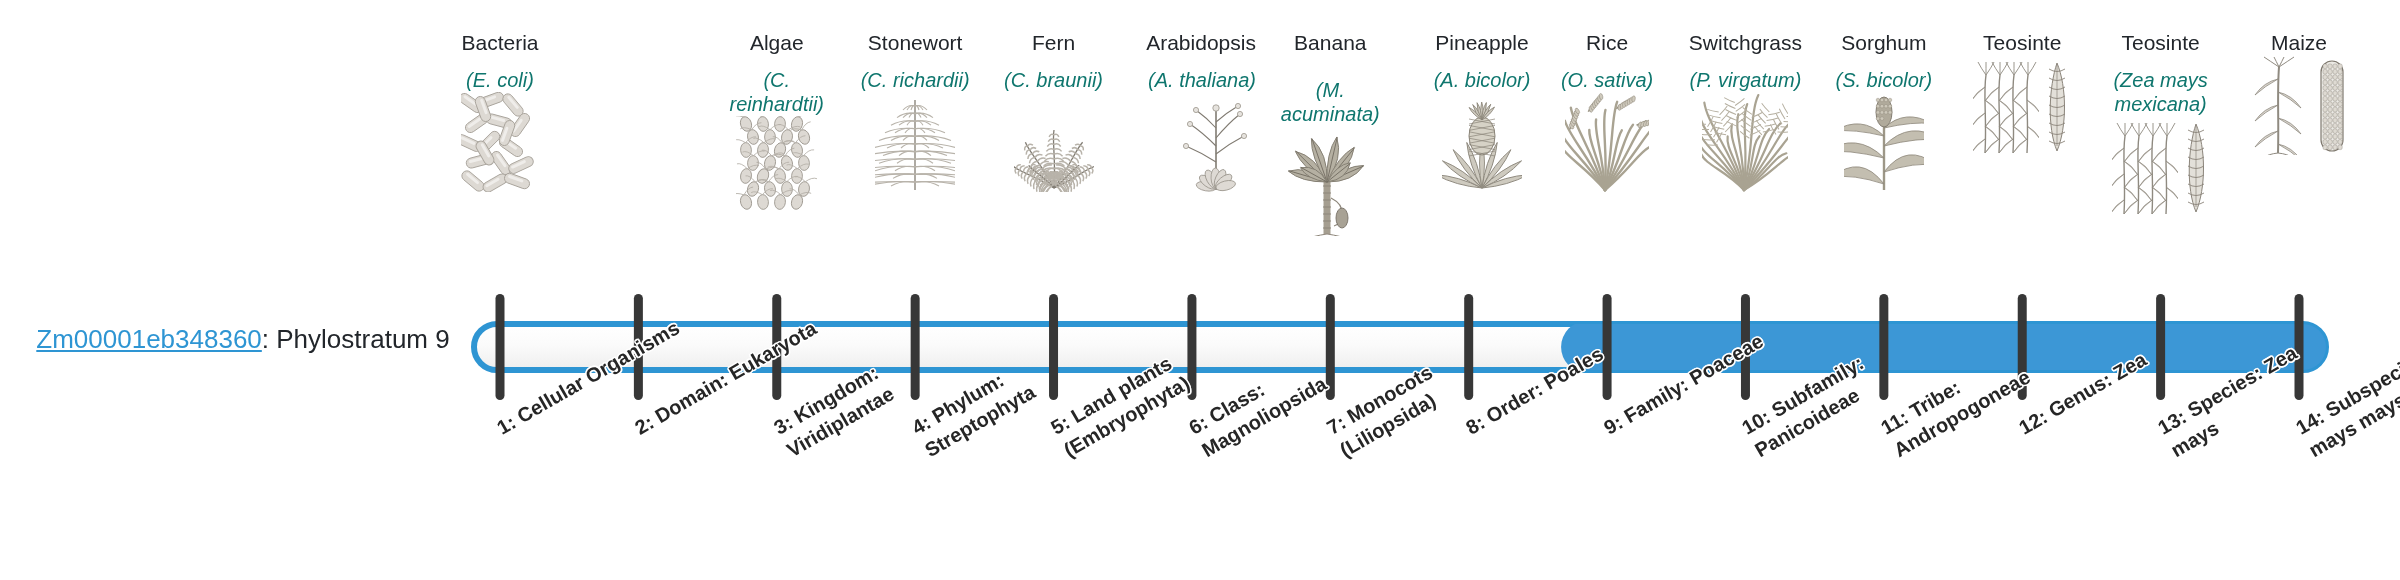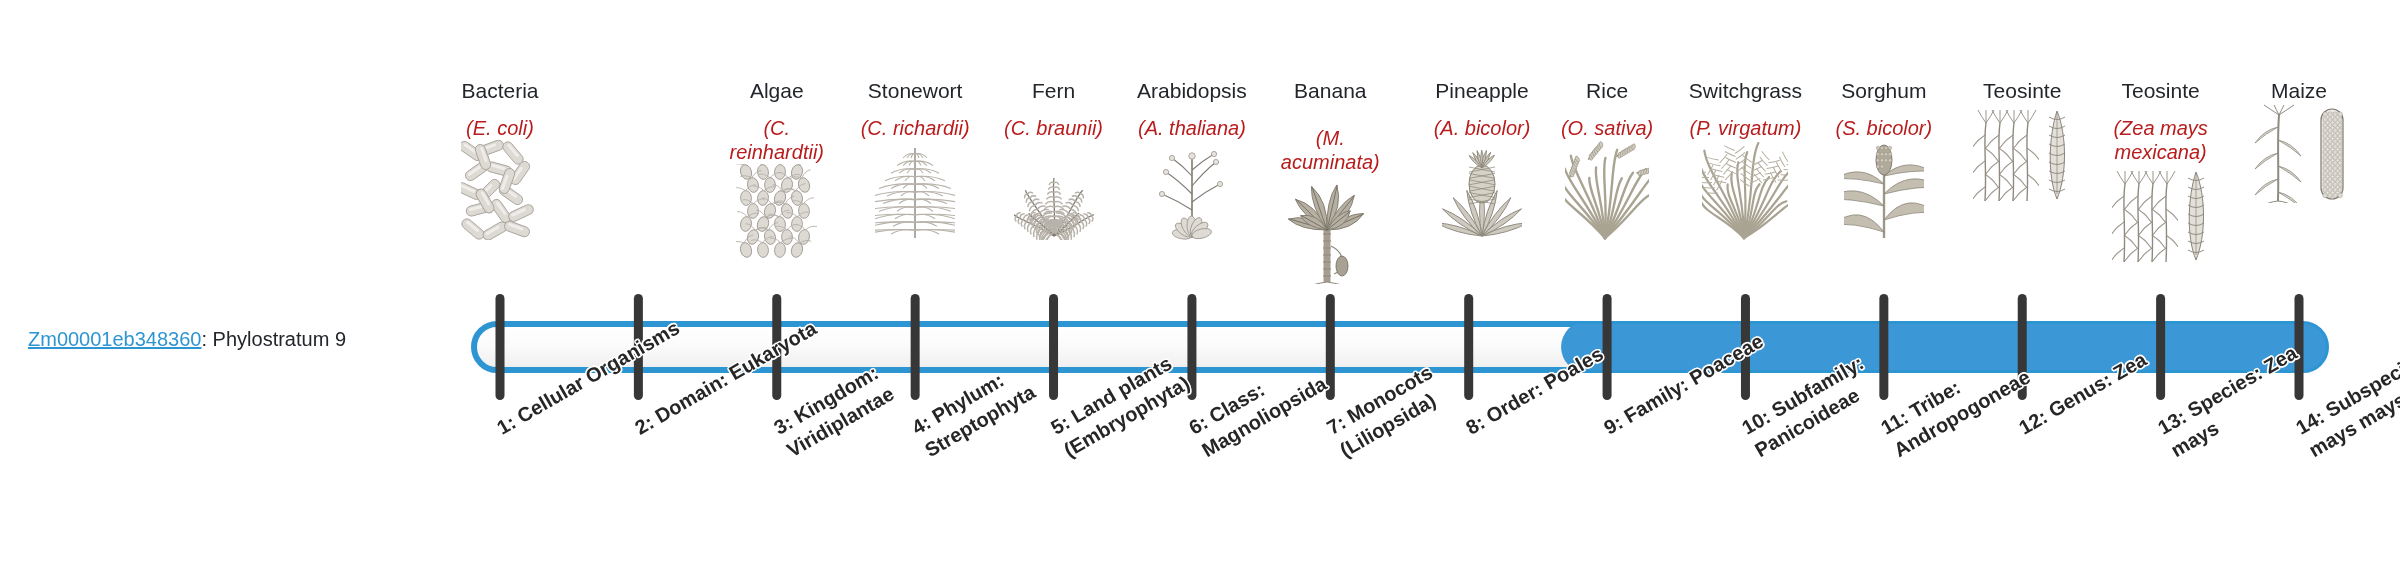--- a/index.html
+++ b/index.html
@@ -12,22 +12,22 @@
     overflow:hidden;
     position:relative;
   }
   #stage{position:relative;width:2400px;height:580px;}
 
   
   #gene-label{
     position:absolute;
     left:28px; top:326px;
     width:430px;
-    text-align:left;
-    font-size:20px;
+    text-align:center;
+    font-size:26px;
     line-height:26px;
     white-space:nowrap;
     color:#22262b;
   }
   #gene-label .gene-id{
     color:#2e95d3;
     text-decoration:underline;
     cursor:pointer;
   }
 
@@ -43,28 +43,27 @@
     display:flex;
     flex-direction:column;
     align-items:center;
   }
   .common-name{
     font-size:21px;
     line-height:25px;
     color:#22262b;
     text-align:center;
     white-space:nowrap;
-    margin-top:48px;
   }
   .sci-name{
     margin-top:13px;
     font-size:20px;
     line-height:24px;
     font-style:italic;
-    color:#b91c1c;
+    color:#0f766e;
     text-align:center;
   }
   .organism-art{
     margin-top:8px;
     height:92px;
     display:flex;
     align-items:flex-end;
     justify-content:center;
     gap:4px;
   }
@@ -588,21 +587,21 @@
               <path d="M0 -25.5 q -4.0275 -2 -6.7125 2" fill="none" stroke="#b8b3aa" stroke-width="1.5"></path>
               <path d="M0 -25.5 q 4.0275 -2 6.7125 2" fill="none" stroke="#b8b3aa" stroke-width="1.5"></path>
               <path d="M0 -28.333333333333336 q -3.4749999999999996 -2 -5.791666666666666 2" fill="none" stroke="#b8b3aa" stroke-width="1.5"></path>
               <path d="M0 -28.333333333333336 q 3.4749999999999996 -2 5.791666666666666 2" fill="none" stroke="#b8b3aa" stroke-width="1.5"></path>
               <path d="M0 -31.166666666666664 q -2.9225000000000008 -2 -4.8708333333333345 2" fill="none" stroke="#b8b3aa" stroke-width="1.5"></path>
               <path d="M0 -31.166666666666664 q 2.9225000000000008 -2 4.8708333333333345 2" fill="none" stroke="#b8b3aa" stroke-width="1.5"></path>
             </g>
           </svg>
         </div>
       </div>
-      <div class="col" style="left: 665.923px; width: 128px;">
+      <div class="col" style="left: 665.923px; width: 128px; align-items: flex-end;">
         <div class="common-name">Arabidopsis</div>
         <div class="sci-name">(A. thaliana)</div>
         <div class="organism-art">
           <svg width="80" height="100" viewBox="0 0 80 100">
             <path d="M40 98 L40 18" stroke="#807b72" stroke-width="1.6" fill="none"></path>
             <path d="M40 54 q -13 -13.2 -26 -22" fill="none" stroke="#807b72" stroke-width="1.1"></path>
             <circle cx="14" cy="32" r="2.6" fill="#e6e3de" stroke="#9a958c" stroke-width="0.8"></circle>
             <path d="M40 46 q 12 -14.399999999999999 24 -24" fill="none" stroke="#807b72" stroke-width="1.1"></path>
             <circle cx="64" cy="22" r="2.6" fill="#e6e3de" stroke="#9a958c" stroke-width="0.8"></circle>
             <path d="M40 36 q -10 -10.799999999999999 -20 -18" fill="none" stroke="#807b72" stroke-width="1.1"></path>

